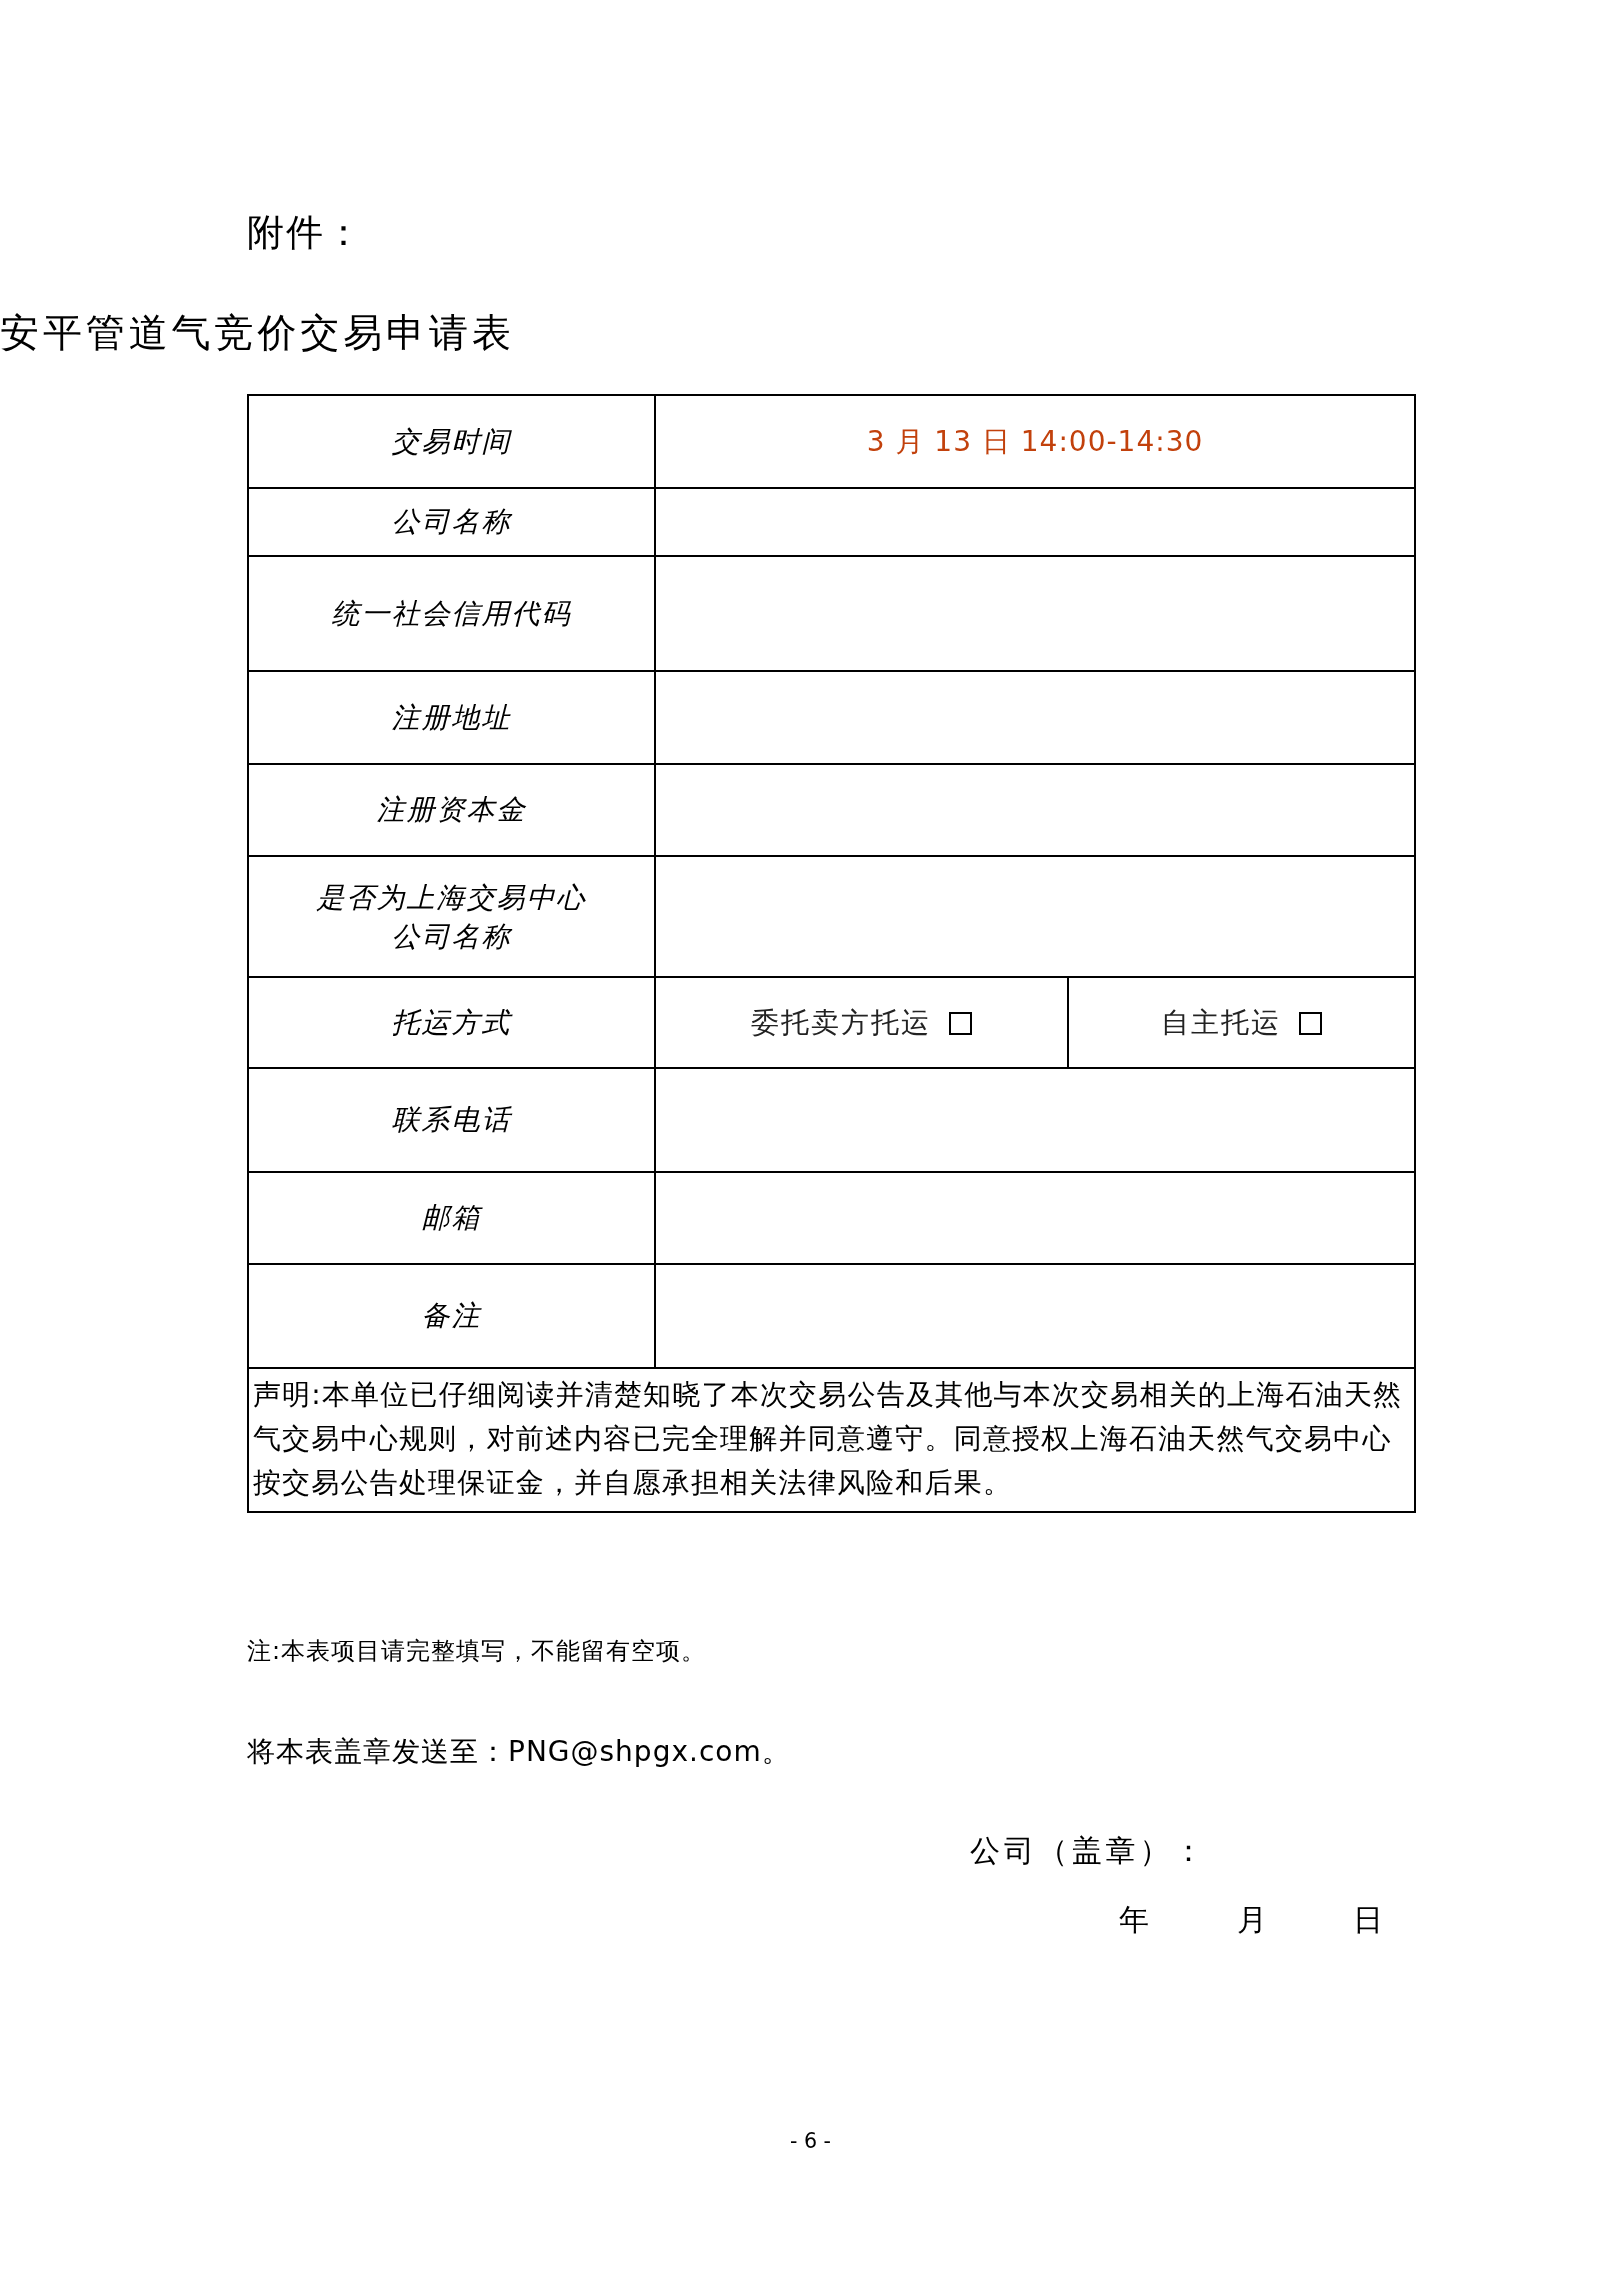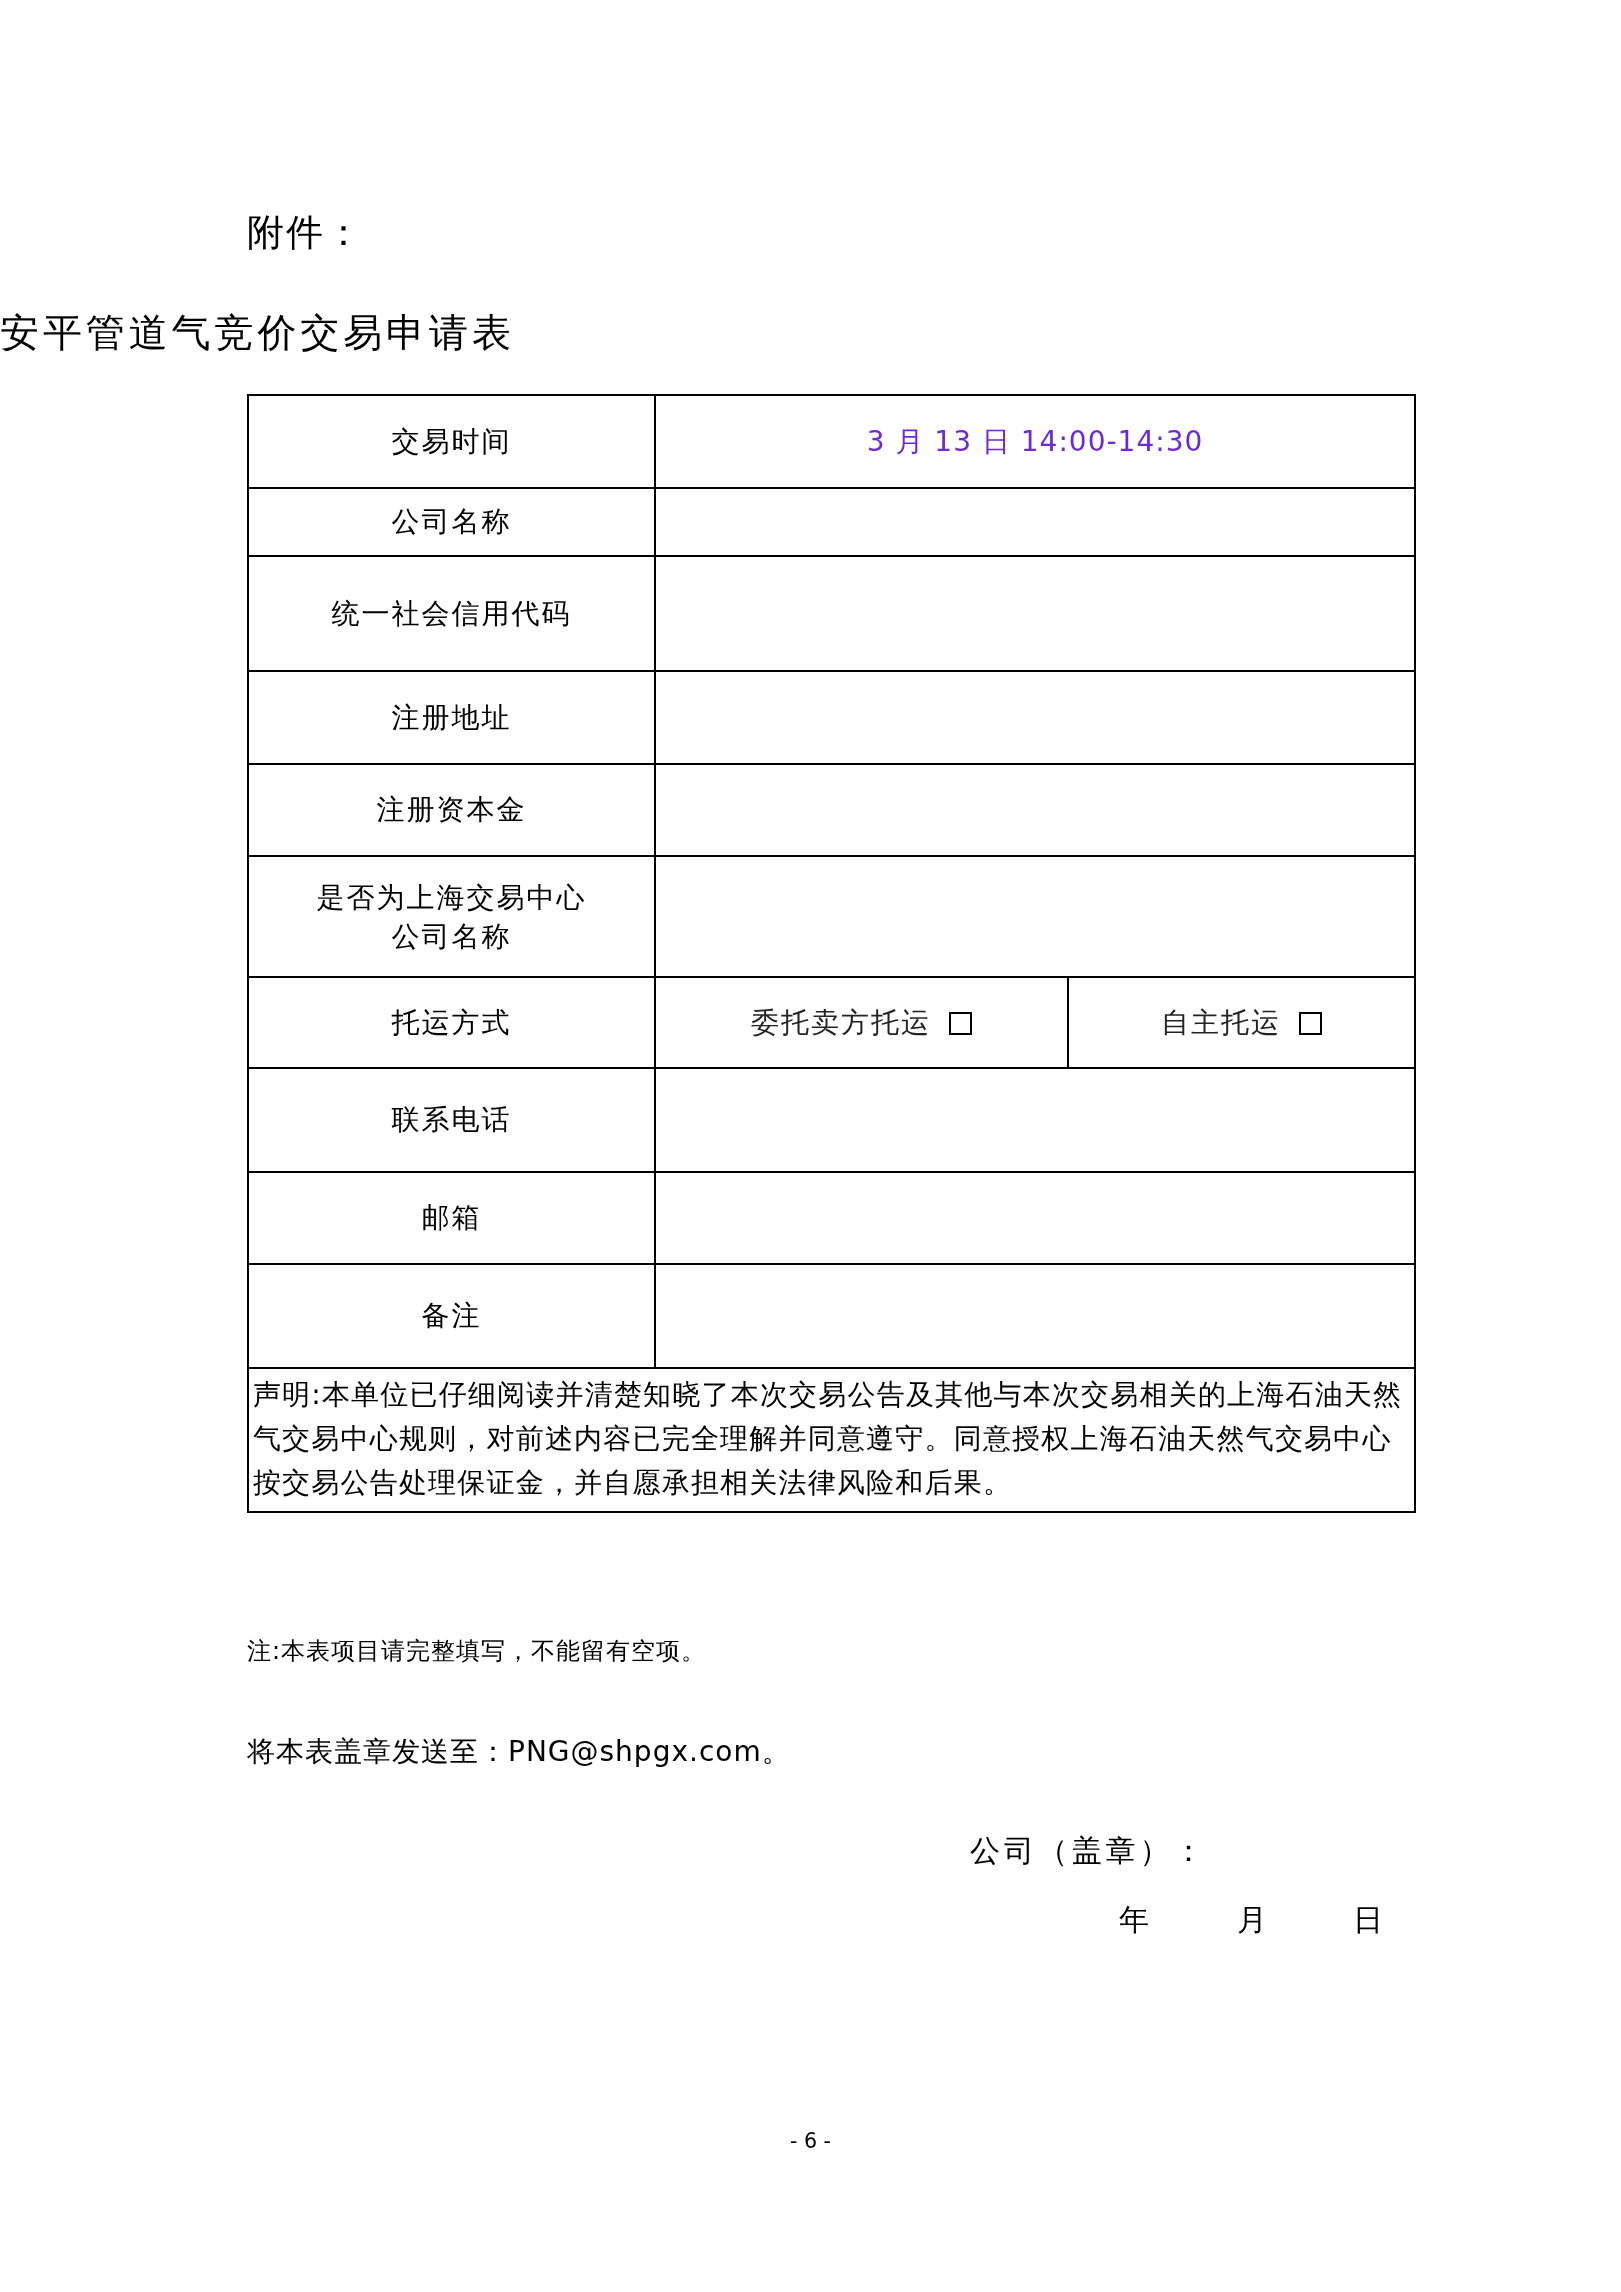--- a/index.html
+++ b/index.html
@@ -3,22 +3,22 @@
 <meta charset="utf-8">
 <style>
   html, body { margin:0; padding:0; background:#ffffff; }
   body { width:1621px; height:2293px; position:relative; overflow:hidden;
          font-family:"DejaVu Sans", "Liberation Sans", sans-serif; color:#000; }
   .abs { position:absolute; }
   #attach { left:247px; top:208px; font-size:37px; letter-spacing:2px; }
   #title { left:0; width:1621px; top:306px; font-size:39px; letter-spacing:3.9px; }
   #form { position:absolute; left:247px; top:394px; width:1166px; border-collapse:collapse; table-layout:fixed; }
   #form td { border:2.5px solid #000; font-size:28px; text-align:center; vertical-align:middle; padding:0; }
-  #form td.label { letter-spacing:2px; }
-  #form td.value { color:#6d28d9; letter-spacing:1px; }
+  #form td.label { letter-spacing:2px;font-style:italic; }
+  #form td.value { color:#c2410c; letter-spacing:1px; }
   .chk { display:inline-block; width:19.6px; height:19.6px; border:2px solid #000; vertical-align:middle; margin-left:17.6px; }
   .opt { color:#222; letter-spacing:2px; }
   #form td.decl { text-align:left; font-size:28px; line-height:44px; padding:3.9px 3.9px 5.9px 3.9px; letter-spacing:1.2px; }
   #note { left:247px; top:1635px; font-size:24px; letter-spacing:1px; }
   #send { left:247px; top:1733px; font-size:28px; letter-spacing:1px; }
   #sealrow { left:970px; top:1831px; font-size:30px; letter-spacing:3.9px; }
   #date { top:1900px; font-size:30px; }
   #pageno { left:0; width:1621px; top:2129px; text-align:center; font-size:20.6px; }
 </style>
 </head>

